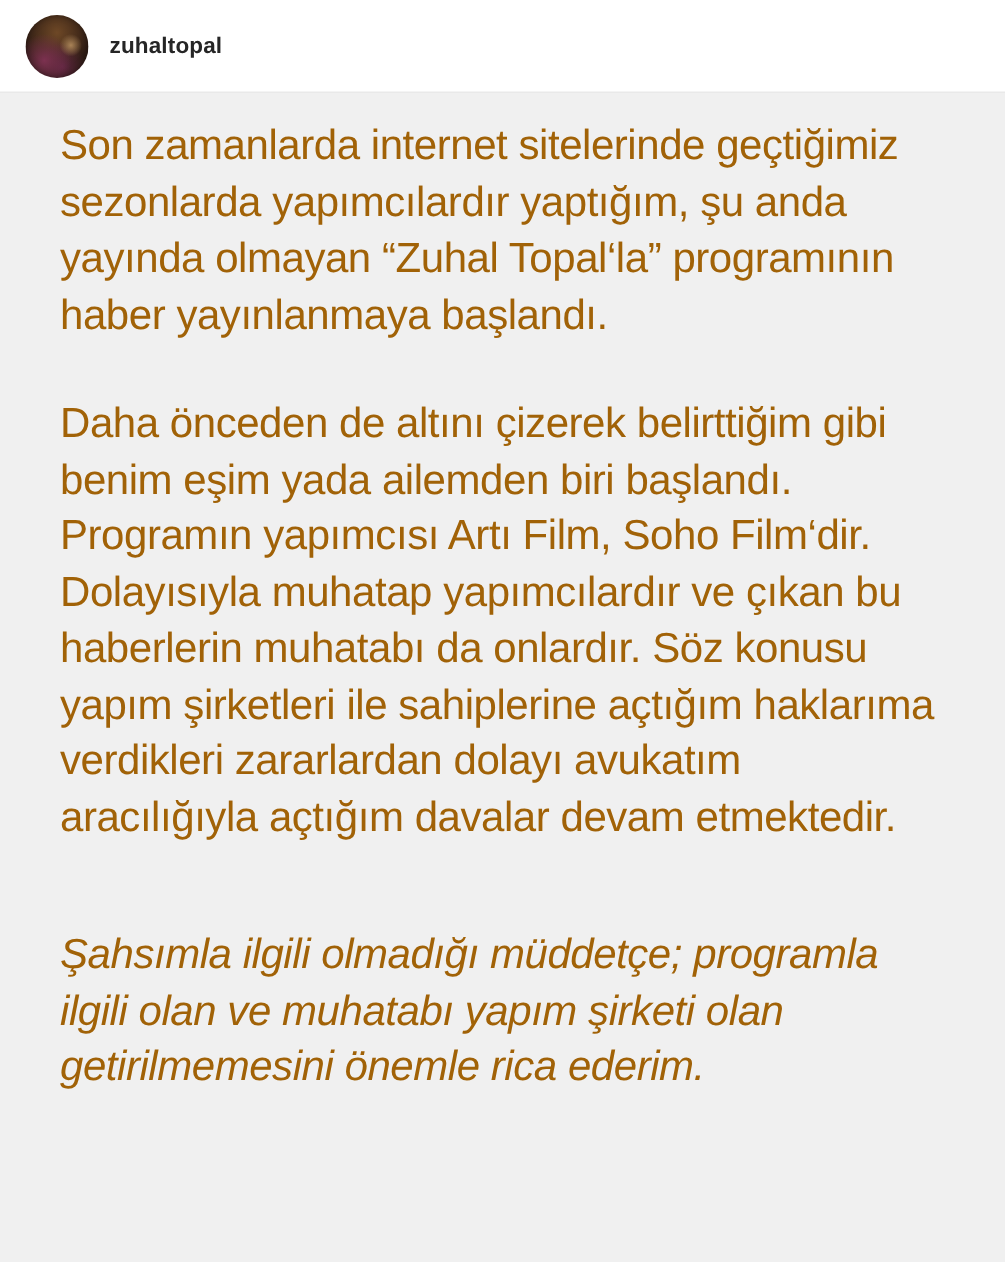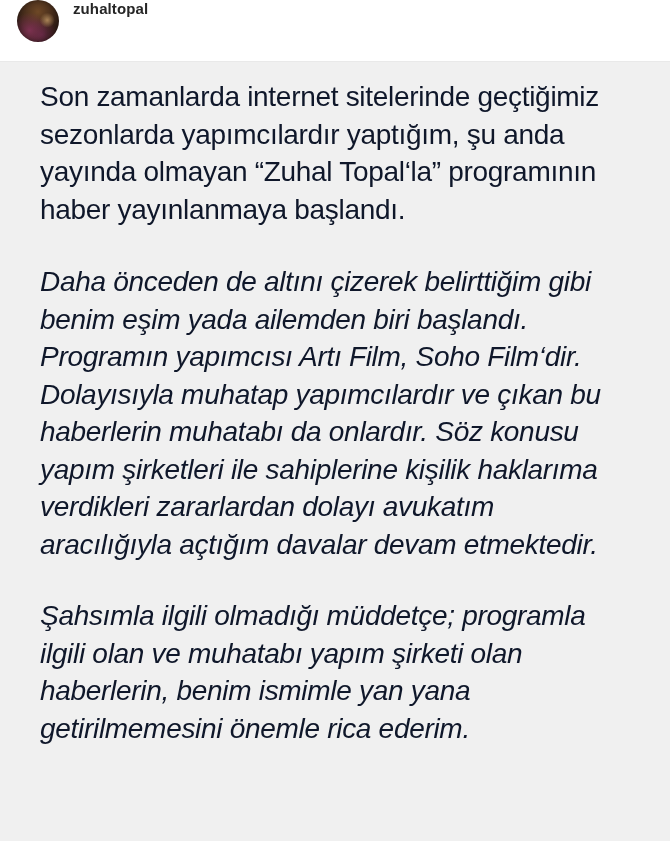--- a/index.html
+++ b/index.html
@@ -12,20 +12,21 @@
     overflow: hidden;
     background: #f0f0f0;
     font-family: "Liberation Sans", "DejaVu Sans", sans-serif;
   }
   
   .post-header {
     height: 62px;
     background: #ffffff;
     border-bottom: 1px solid #e9e9e9;
     display: flex;
+    align-items: center;
     padding-left: 17px;
     box-sizing: border-box;
   }
   .avatar {
     width: 42px;
     height: 42px;
     border-radius: 50%;
     flex: 0 0 auto;
     background:
       radial-gradient(circle at 72% 48%, #a98357 0%, rgba(169,131,87,0) 20%),
@@ -38,28 +39,27 @@
   .username {
     margin-left: 14px;
     font-size: 15px;
     font-weight: bold;
     color: #262626;
     letter-spacing: 0.1px;
   }
   
   .post-body {
     padding: 16px 20px 0 40px;
-    color: #0f172a;
+    color: #a16207;
   }
   .para {
     margin: 0 0 35px 0;
   }
   .para.gap-large {
-    margin-bottom: 34px;
-    font-style: italic;
+    margin-bottom: 54px;
   }
   .para:last-child {
     margin-bottom: 0;
     font-style: italic;
   }
   .line {
     font-size: 28px;
     line-height: 37.5px;
     white-space: nowrap;
     letter-spacing: -0.3px;
@@ -81,25 +81,24 @@
     <div class="line">yayında olmayan “Zuhal Topal‘la” programının</div>
     <div class="line">haber yayınlanmaya başlandı.</div>
   </div>
 
   <div class="para gap-large">
     <div class="line">Daha önceden de altını çizerek belirttiğim gibi</div>
     <div class="line">benim eşim yada ailemden biri başlandı.</div>
     <div class="line">Programın yapımcısı Artı Film, Soho Film‘dir.</div>
     <div class="line">Dolayısıyla muhatap yapımcılardır ve çıkan bu</div>
     <div class="line">haberlerin muhatabı da onlardır. Söz konusu</div>
-    <div class="line">yapım şirketleri ile sahiplerine kişilik haklarıma</div>
+    <div class="line">yapım şirketleri ile sahiplerine açtığım haklarıma</div>
     <div class="line">verdikleri zararlardan dolayı avukatım</div>
     <div class="line">aracılığıyla açtığım davalar devam etmektedir.</div>
   </div>
 
   <div class="para">
     <div class="line">Şahsımla ilgili olmadığı müddetçe; programla</div>
     <div class="line">ilgili olan ve muhatabı yapım şirketi olan</div>
-    <div class="line">haberlerin, benim ismimle yan yana</div>
     <div class="line">getirilmemesini önemle rica ederim.</div>
   </div>
 
 </div>
 
 </body></html>

